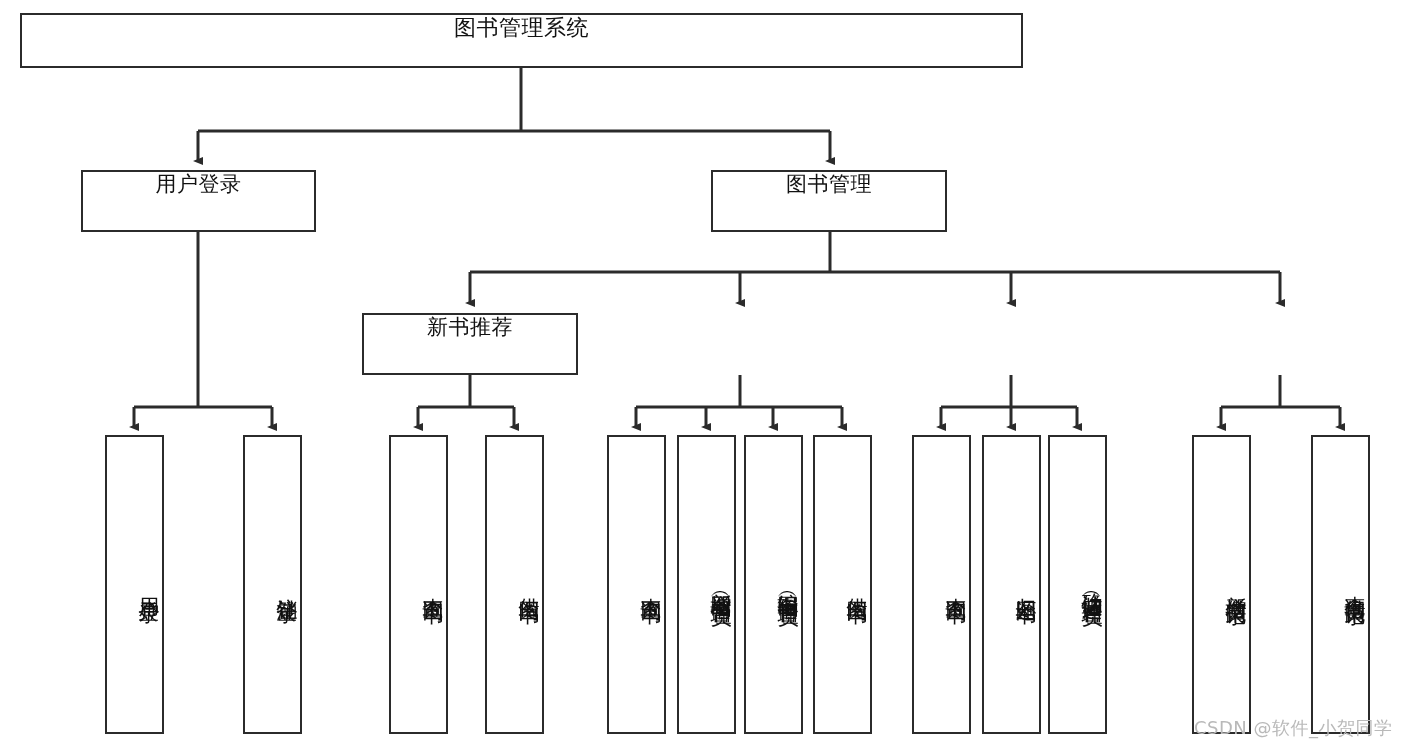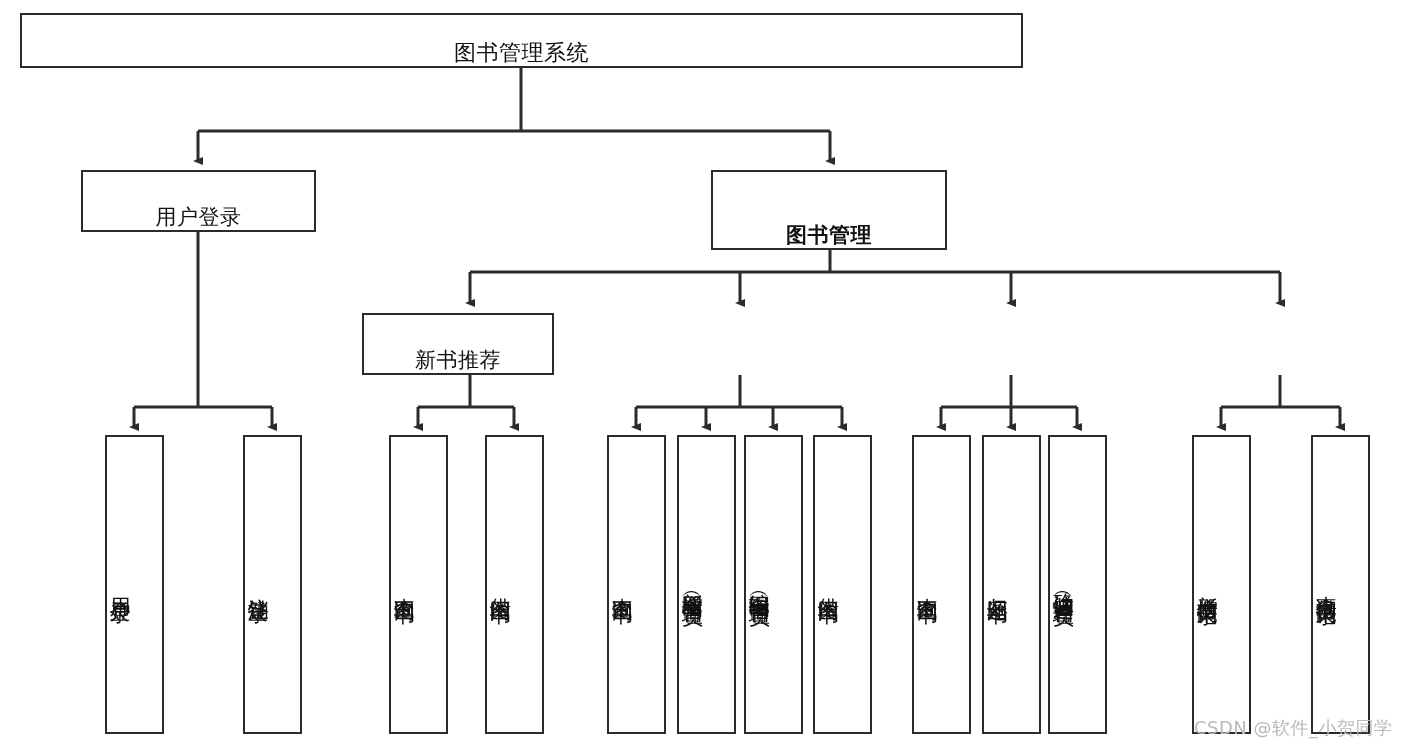--- a/index.html
+++ b/index.html
@@ -24,21 +24,21 @@
     width: 1405px;
     height: 747px;
     pointer-events: none;
   }
   .node {
     position: absolute;
     box-sizing: border-box;
     background: #ffffff;
     border: 2px solid #2b2b2b;
     display: flex;
-    align-items: flex-end;
+    align-items: flex-start;
     justify-content: center;
     color: #111111;
     text-align: center;
     z-index: 2;
   }
   .node-h {
     font-size: 21px;
     line-height: 1.2;
     letter-spacing: 0.5px;
   }
@@ -124,25 +124,25 @@
   </svg>
 
   <div class="node node-h node-root" style="left:20px; top:13px; width:1003px; height:55px;">
     <span>图书管理系统</span>
   </div>
 
   <div class="node node-h" style="left:81px; top:170px; width:235px; height:62px;">
     <span>用户登录</span>
   </div>
 
-  <div class="node node-h" style="left:711px; top:170px; width:236px; height:80px;font-weight:bold;">
+  <div class="node node-h" style="left:711px; top:170px; width:236px; height:62px;">
     <span>图书管理</span>
   </div>
 
-  <div class="node node-h" style="left:362px; top:313px; width:192px; height:62px;">
+  <div class="node node-h" style="left:362px; top:313px; width:216px; height:62px;">
     <span>新书推荐</span>
   </div>
 
 
 
 
   <div class="node node-v" style="left:105px; top:435px; width:59px; height:299px;">
     <span class="vlabel">用户登录</span>
   </div>
 

